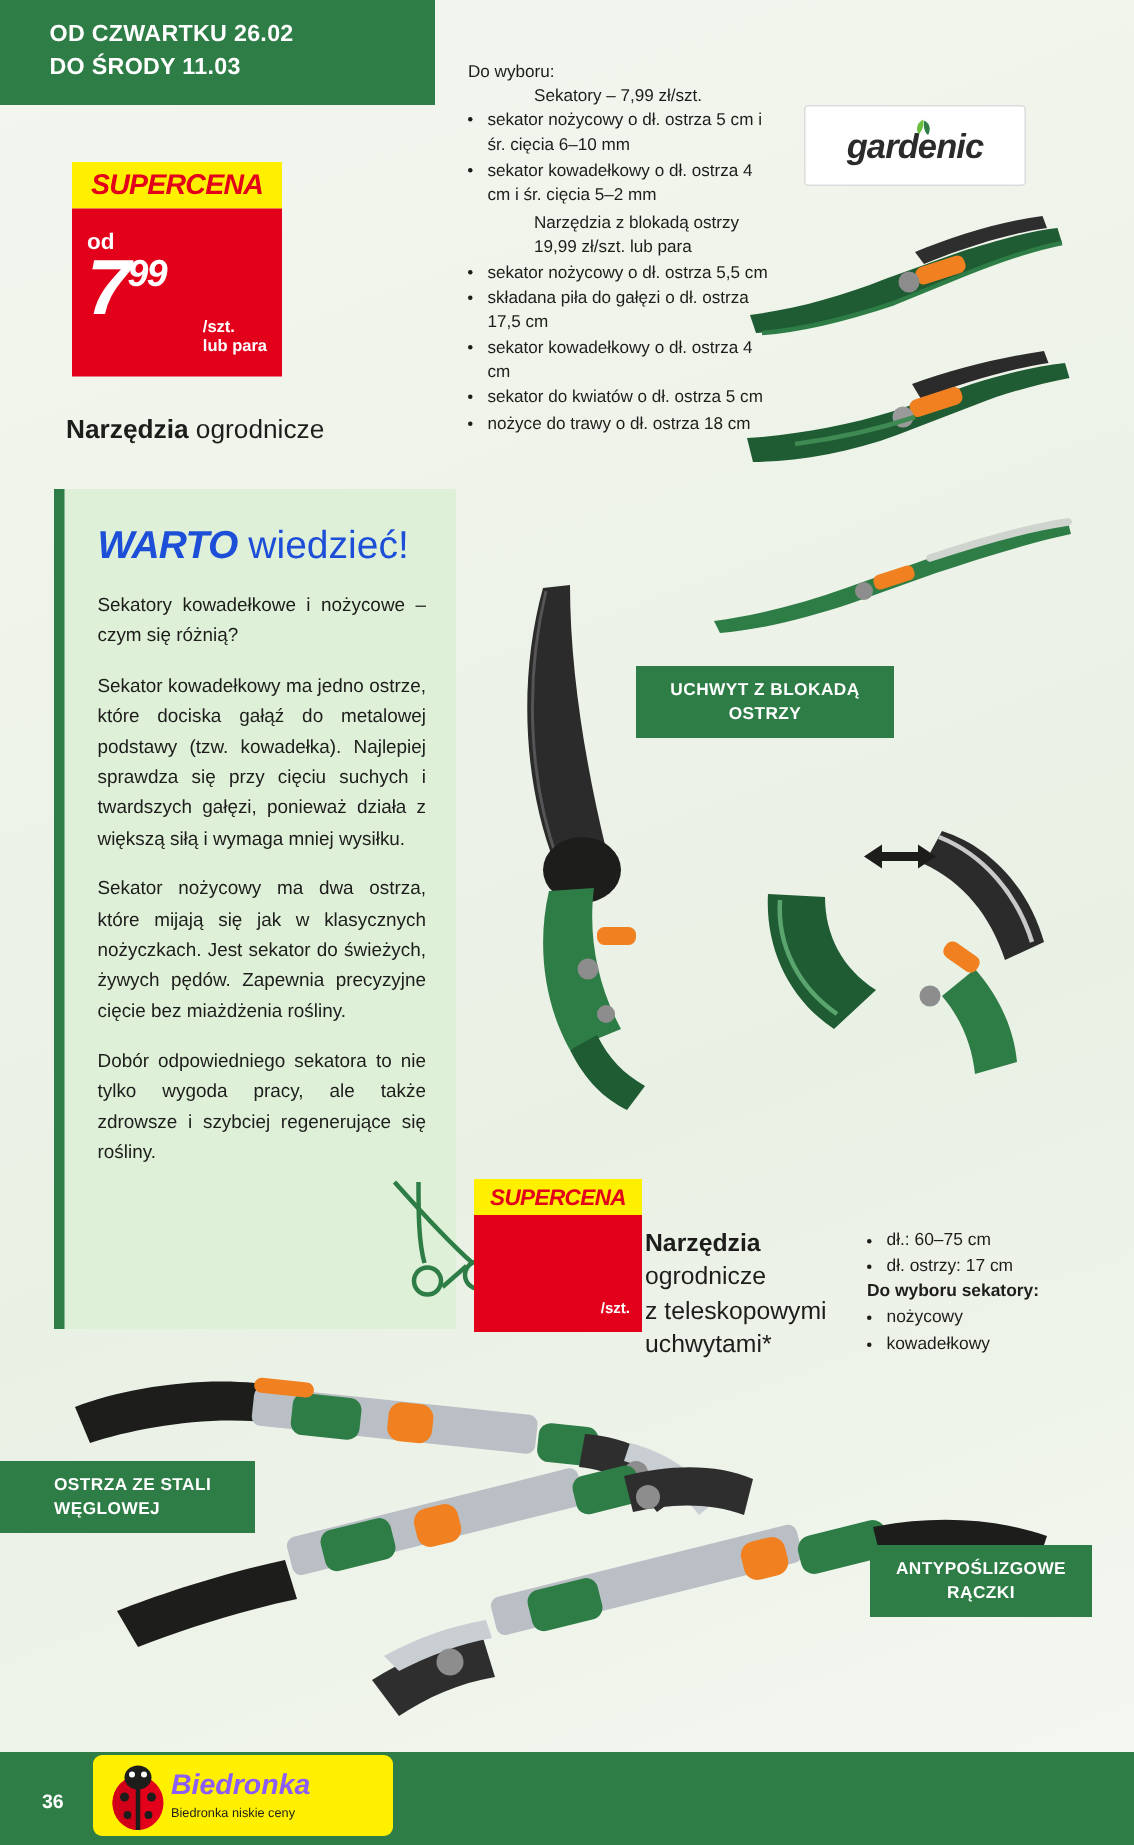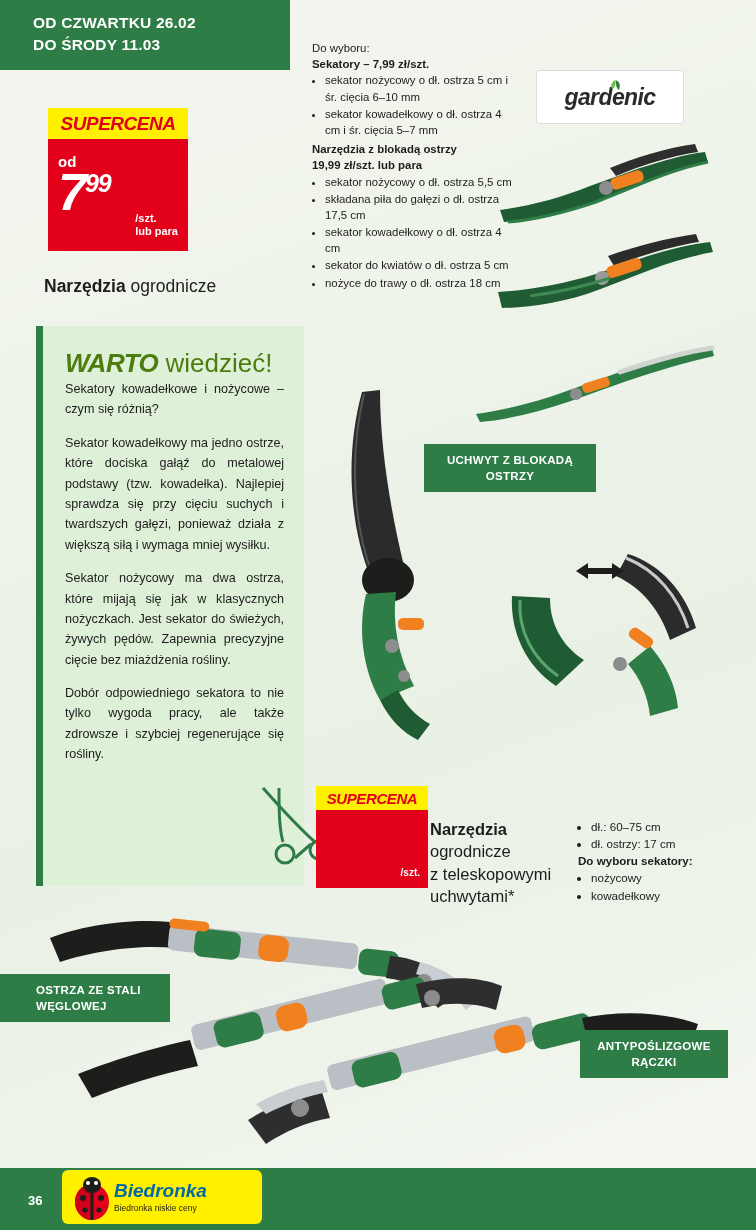--- a/index.html
+++ b/index.html
@@ -92,21 +92,22 @@
     position: absolute;
     left: 36px; top: 326px;
     width: 268px;
     height: 560px;
     background: #dff0d8;
     border-left: 7px solid #2e7d46;
     padding: 22px 20px 10px 22px;
   }
   .warto-head {
     font-size: 26px;
-    color: #4d7c0f;
+    margin-bottom: 14px;
+    color: #1d4ed8;
   }
   .warto-head b {
     font-weight: bold;
     font-style: italic;
     letter-spacing: -0.5px;
   }
   .warto p {
     font-size: 12.6px;
     line-height: 1.62;
     color: #1d1d1b;
@@ -122,21 +123,21 @@
 
   
   .desc-top {
     position: absolute;
     left: 312px; top: 40px;
     width: 200px;
     font-size: 11.4px;
     line-height: 1.42;
     color: #1d1d1b;
   }
-  .desc-top b { font-weight: bold; }
+  .desc-top b { font-weight: normal; margin-left: 44px; }
   .desc-top ul { margin: 0 0 2px 0; padding-left: 13px; }
   .desc-top li { margin-bottom: 1px; }
   .desc-top .sect { margin-top: 3px; }
 
   
   .gardenic {
     position: absolute;
     left: 536px; top: 70px;
     width: 148px; height: 54px;
     background: #fff;
@@ -256,21 +257,21 @@
     border-radius: 6px;
     display: flex;
     flex-direction: column;
     justify-content: center;
     padding-left: 52px;
   }
   .bd-name {
     font-size: 19px;
     font-weight: bold;
     font-style: italic;
-    color: #0369a1;
+    color: #8b5cf6;
     line-height: 1;
   }
   .bd-sub {
     font-size: 8.5px;
     color: #1d1d1b;
     margin-top: 3px;
   }
   .ladybug {
     position: absolute;
     left: 6px; top: 2px;
@@ -326,21 +327,21 @@
       <path d="M62 66 L46 80"></path>
     </g>
   </svg>
 </div>
 
 <div class="desc-top">
   <div>Do wyboru:</div>
   <div><b>Sekatory – 7,99 zł/szt.</b></div>
   <ul>
     <li>sekator nożycowy o dł. ostrza 5 cm i śr. cięcia 6–10 mm</li>
-    <li>sekator kowadełkowy o dł. ostrza 4 cm i śr. cięcia 5–7 mm</li>
+    <li>sekator kowadełkowy o dł. ostrza 4 cm i śr. cięcia 5–2 mm</li>
   </ul>
   <div class="sect"><b>Narzędzia z blokadą ostrzy</b></div>
   <div><b>19,99 zł/szt. lub para</b></div>
   <ul>
     <li>sekator nożycowy o dł. ostrza 5,5 cm</li>
     <li>składana piła do gałęzi o dł. ostrza 17,5 cm</li>
     <li>sekator kowadełkowy o dł. ostrza 4 cm</li>
     <li>sekator do kwiatów o dł. ostrza 5 cm</li>
     <li>nożyce do trawy o dł. ostrza 18 cm</li>
   </ul>

